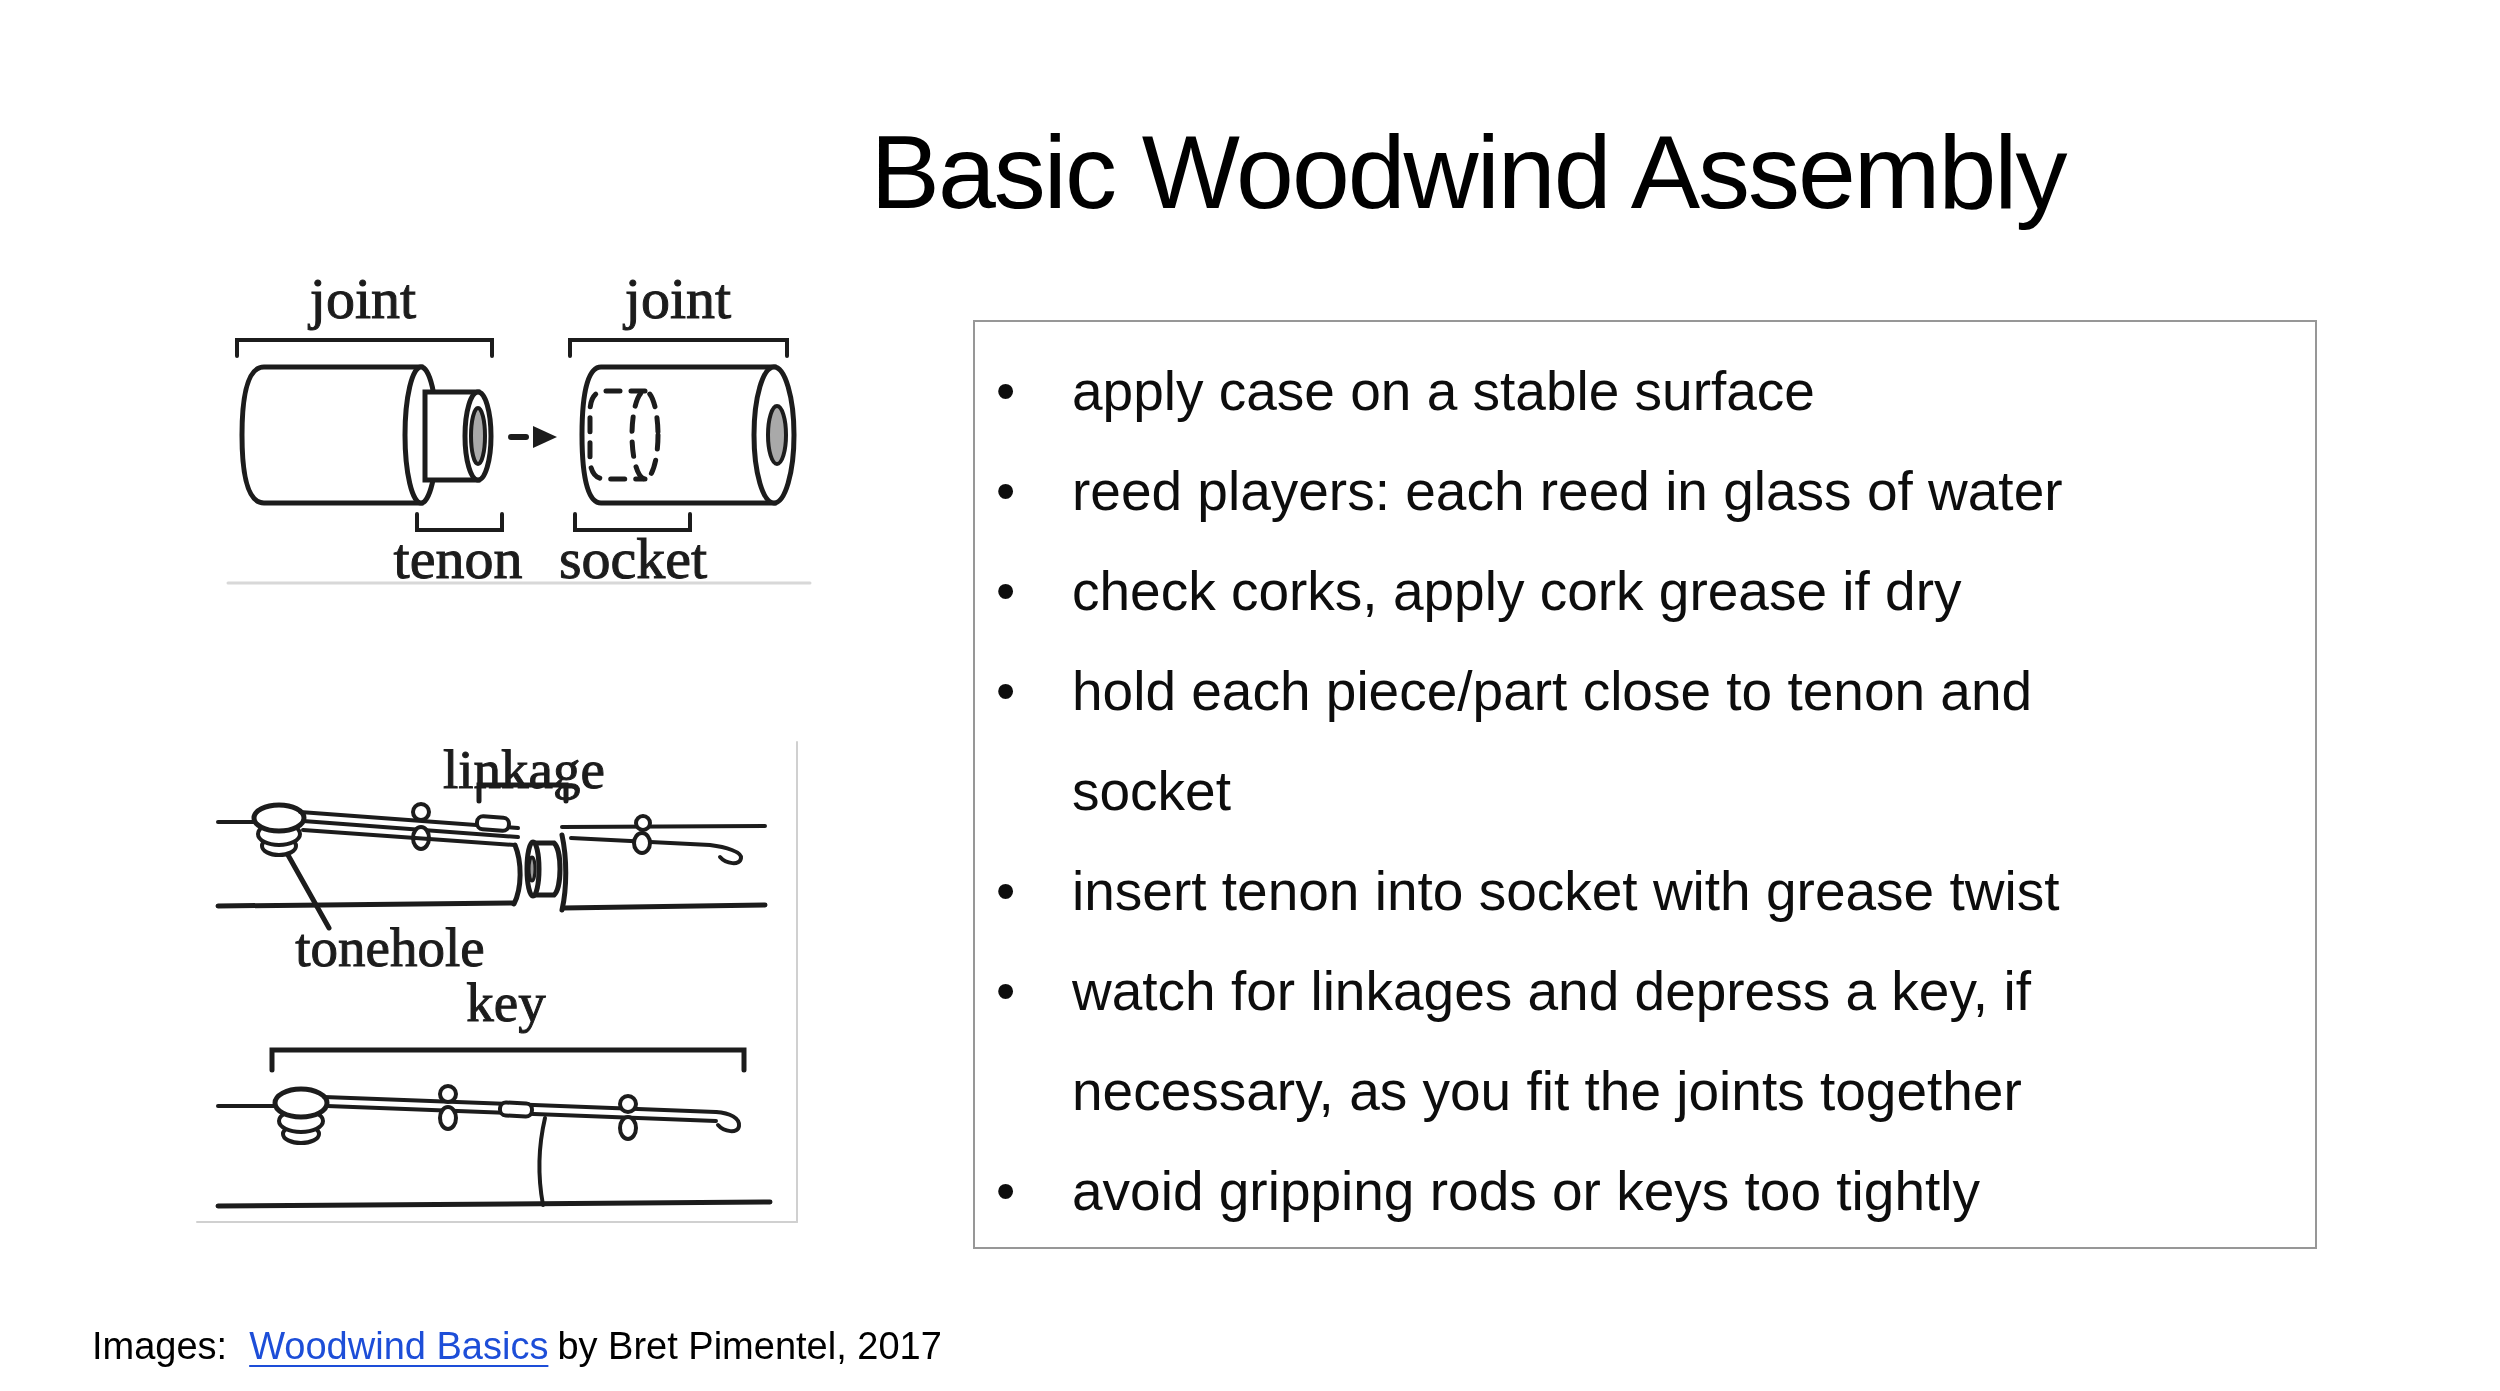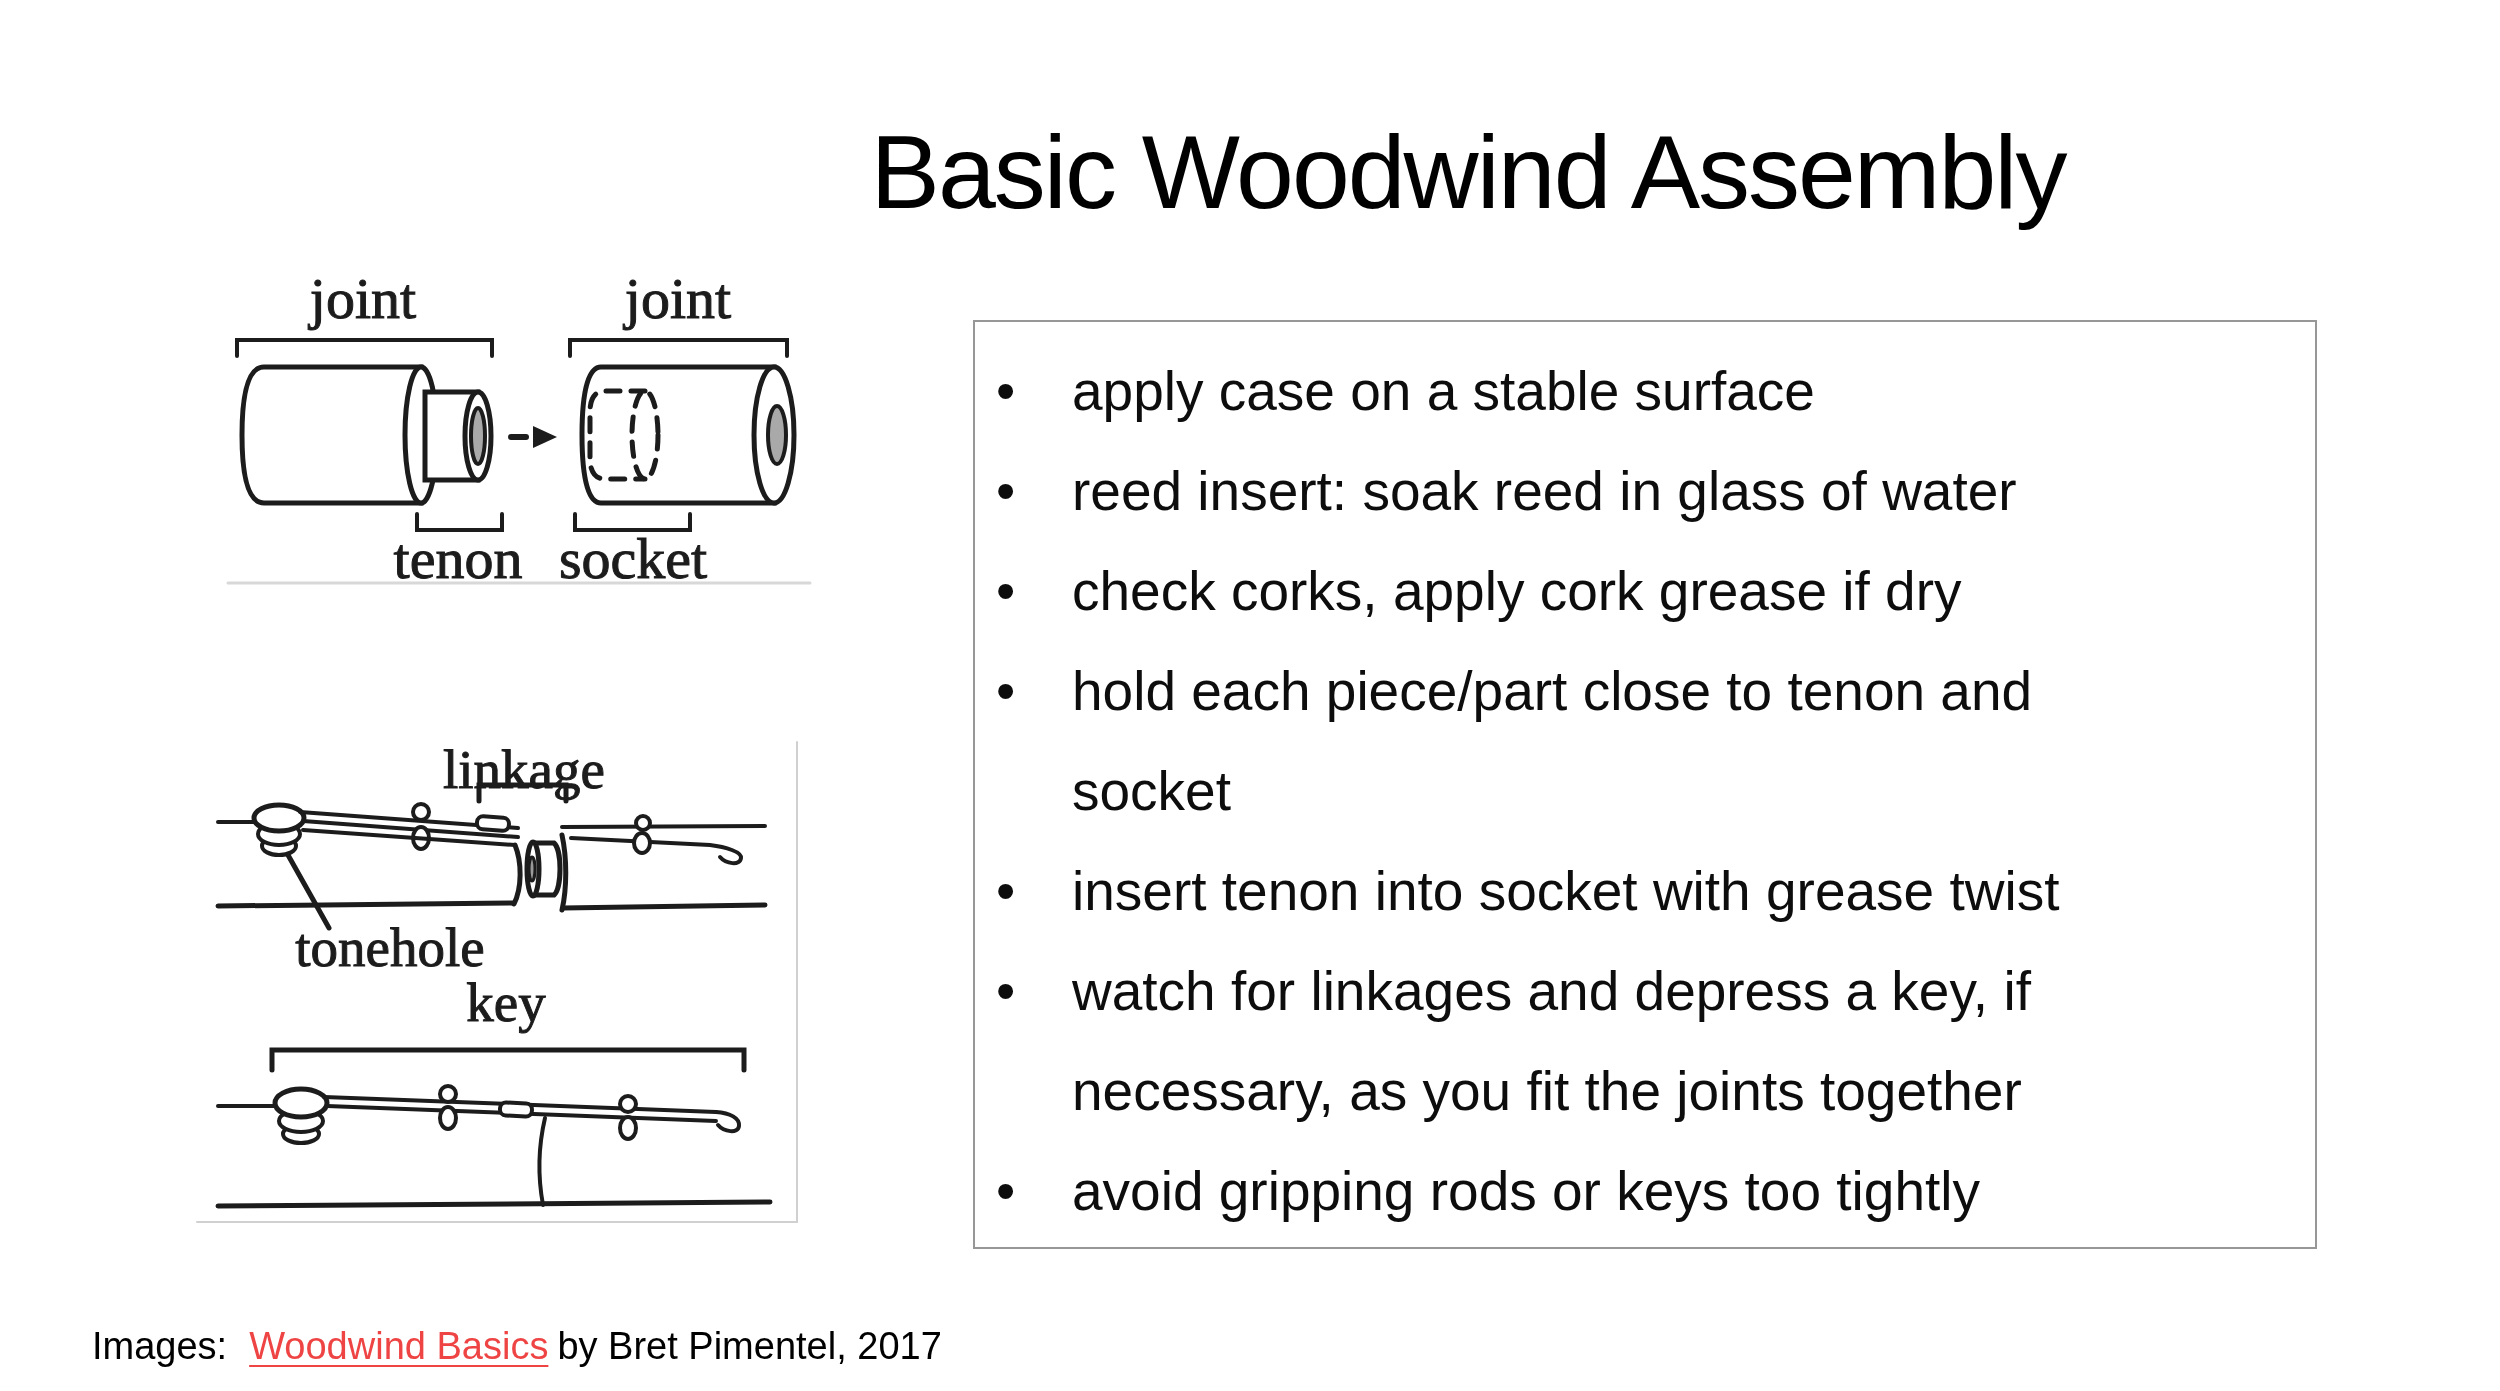--- a/index.html
+++ b/index.html
@@ -63,21 +63,21 @@
   .credit{
     position:absolute;
     left:72px;top:1322px;
     font-size:38px;
     line-height:48px;
     color:#000000;
     white-space:nowrap;
   }
   .credit .prefix{margin-right:22px;margin-left:20px;}
   .credit .credit-link{
-    color:#ef4444;
+    color:#1d4ed8;
     text-decoration:underline;
     text-underline-offset:6px;
     text-decoration-thickness:2px;
     cursor:pointer;
   }
   .credit .suffix{margin-left:9px;margin-top:14px;}
 </style>
 </head>
 <body>
 
@@ -200,21 +200,21 @@
     </g>
   </svg>
 
   <div class="panel">
     <div class="bullet-row">
       <span class="marker">•</span>
       <span class="btext">apply case on a stable surface</span>
     </div>
     <div class="bullet-row">
       <span class="marker">•</span>
-      <span class="btext">reed insert: soak reed in glass of water</span>
+      <span class="btext">reed players: each reed in glass of water</span>
     </div>
     <div class="bullet-row">
       <span class="marker">•</span>
       <span class="btext">check corks, apply cork grease if dry</span>
     </div>
     <div class="bullet-row">
       <span class="marker">•</span>
       <span class="btext">hold each piece/part close to tenon and
 socket</span>
     </div>

